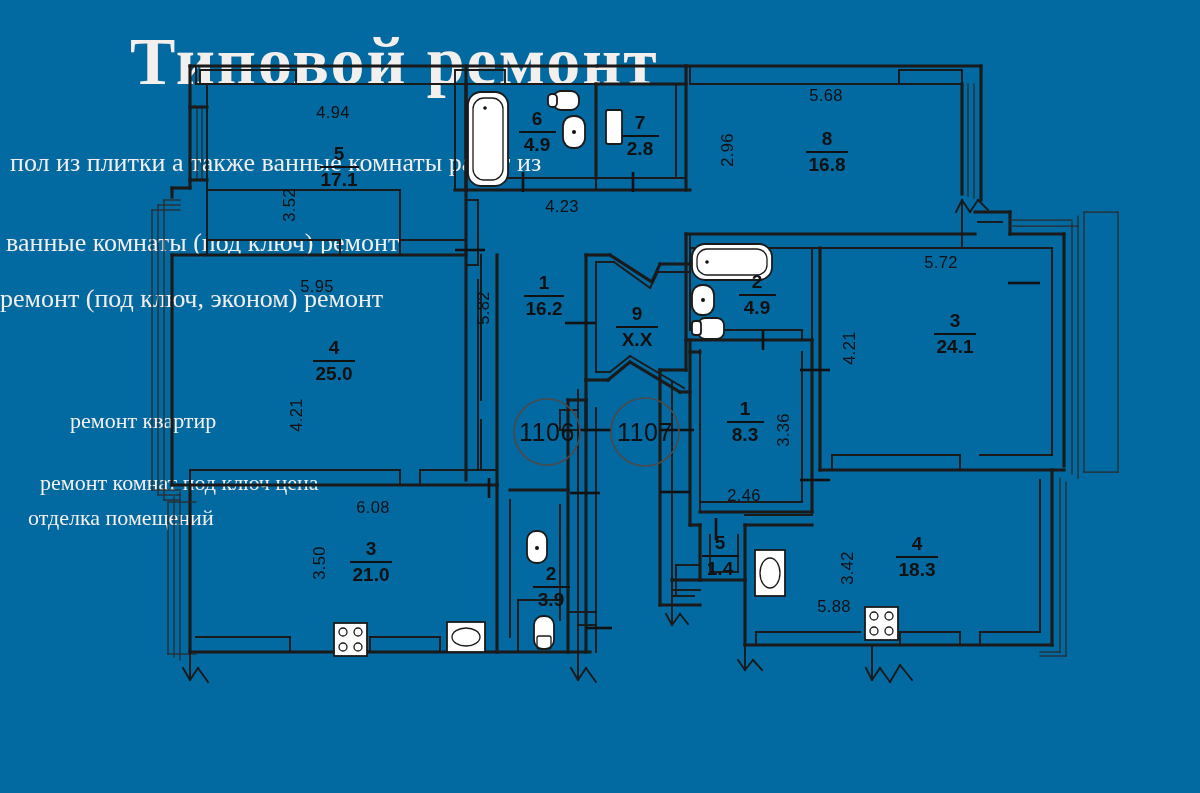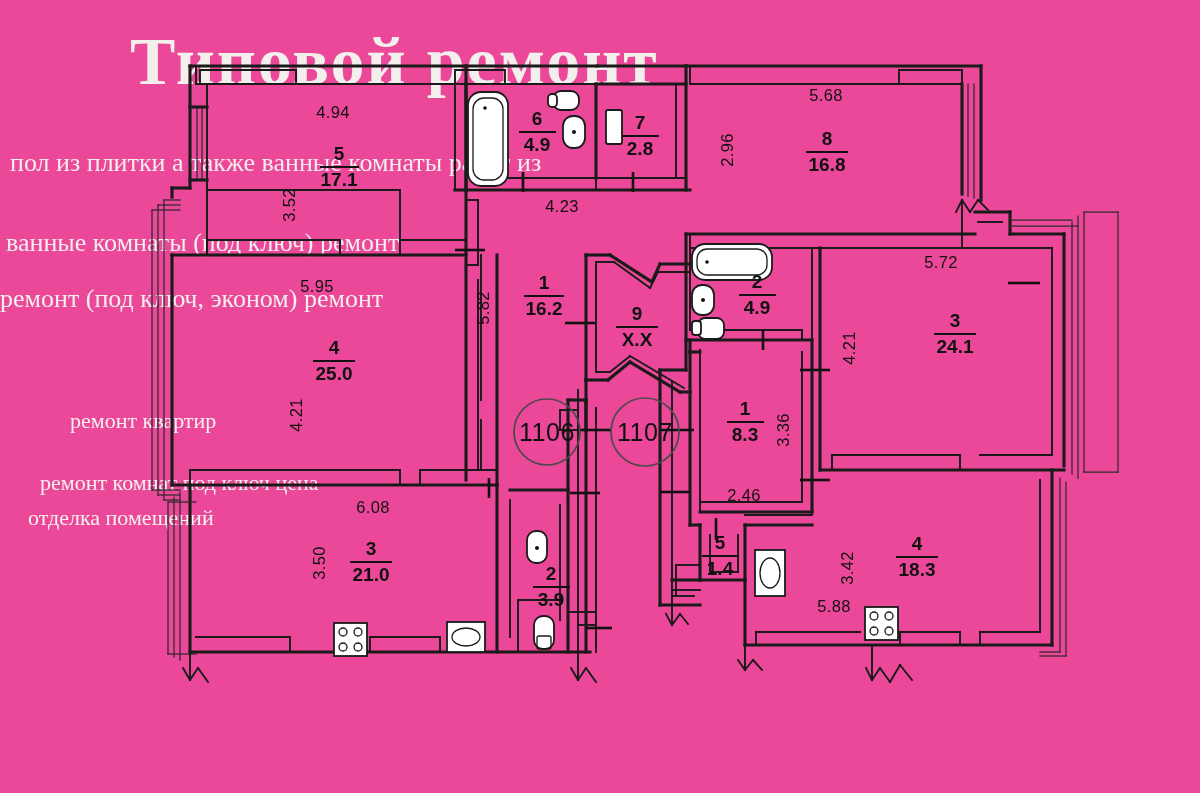--- a/index.html
+++ b/index.html
@@ -7,21 +7,21 @@
     margin: 0; padding: 0;
     width: 1200px; height: 793px;
     background: #ffffff;
     font-family: "Liberation Sans", sans-serif;
     overflow: hidden;
   }
   #plan-root {
     position: relative;
     width: 1200px;
     height: 793px;
-    background: #ec4899;
+    background: #0369a1;
   }
   svg.floorplan {
     position: absolute;
     top: 0; left: 0;
     width: 1200px;
     height: 793px;
   }
   .wall {
     fill: none;
     stroke: #1a1a1a;

